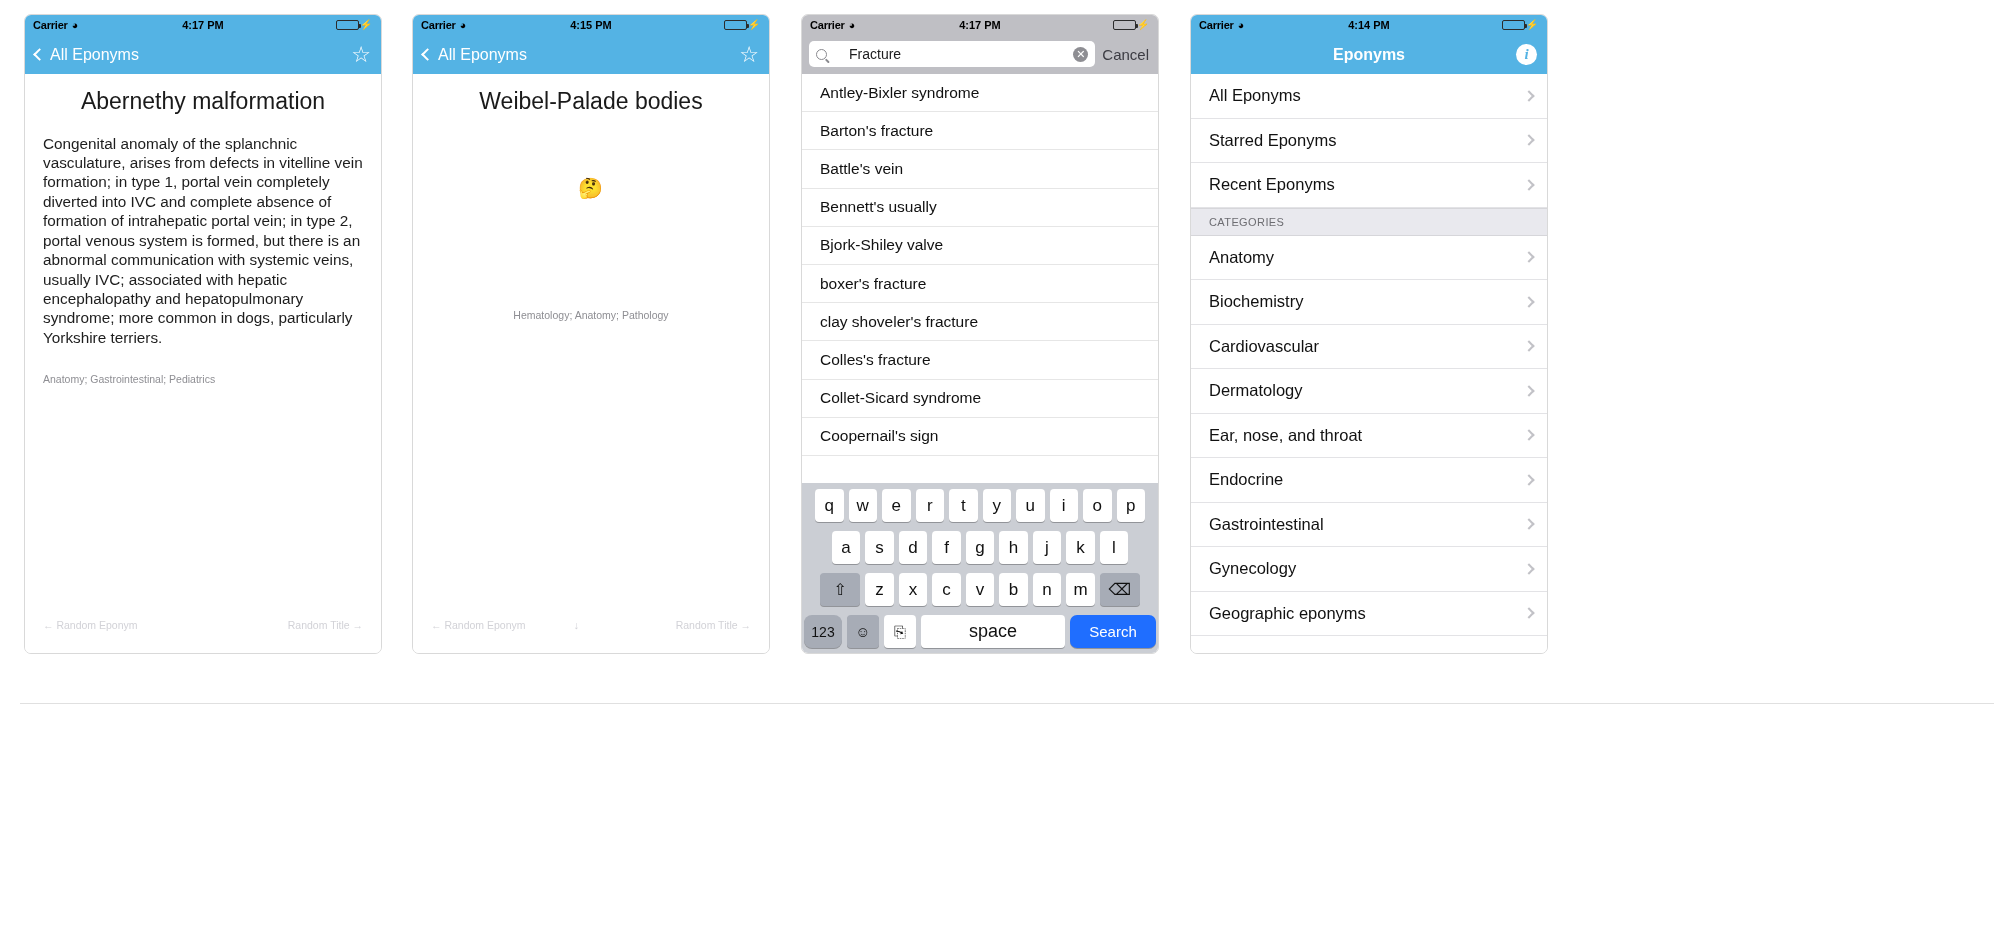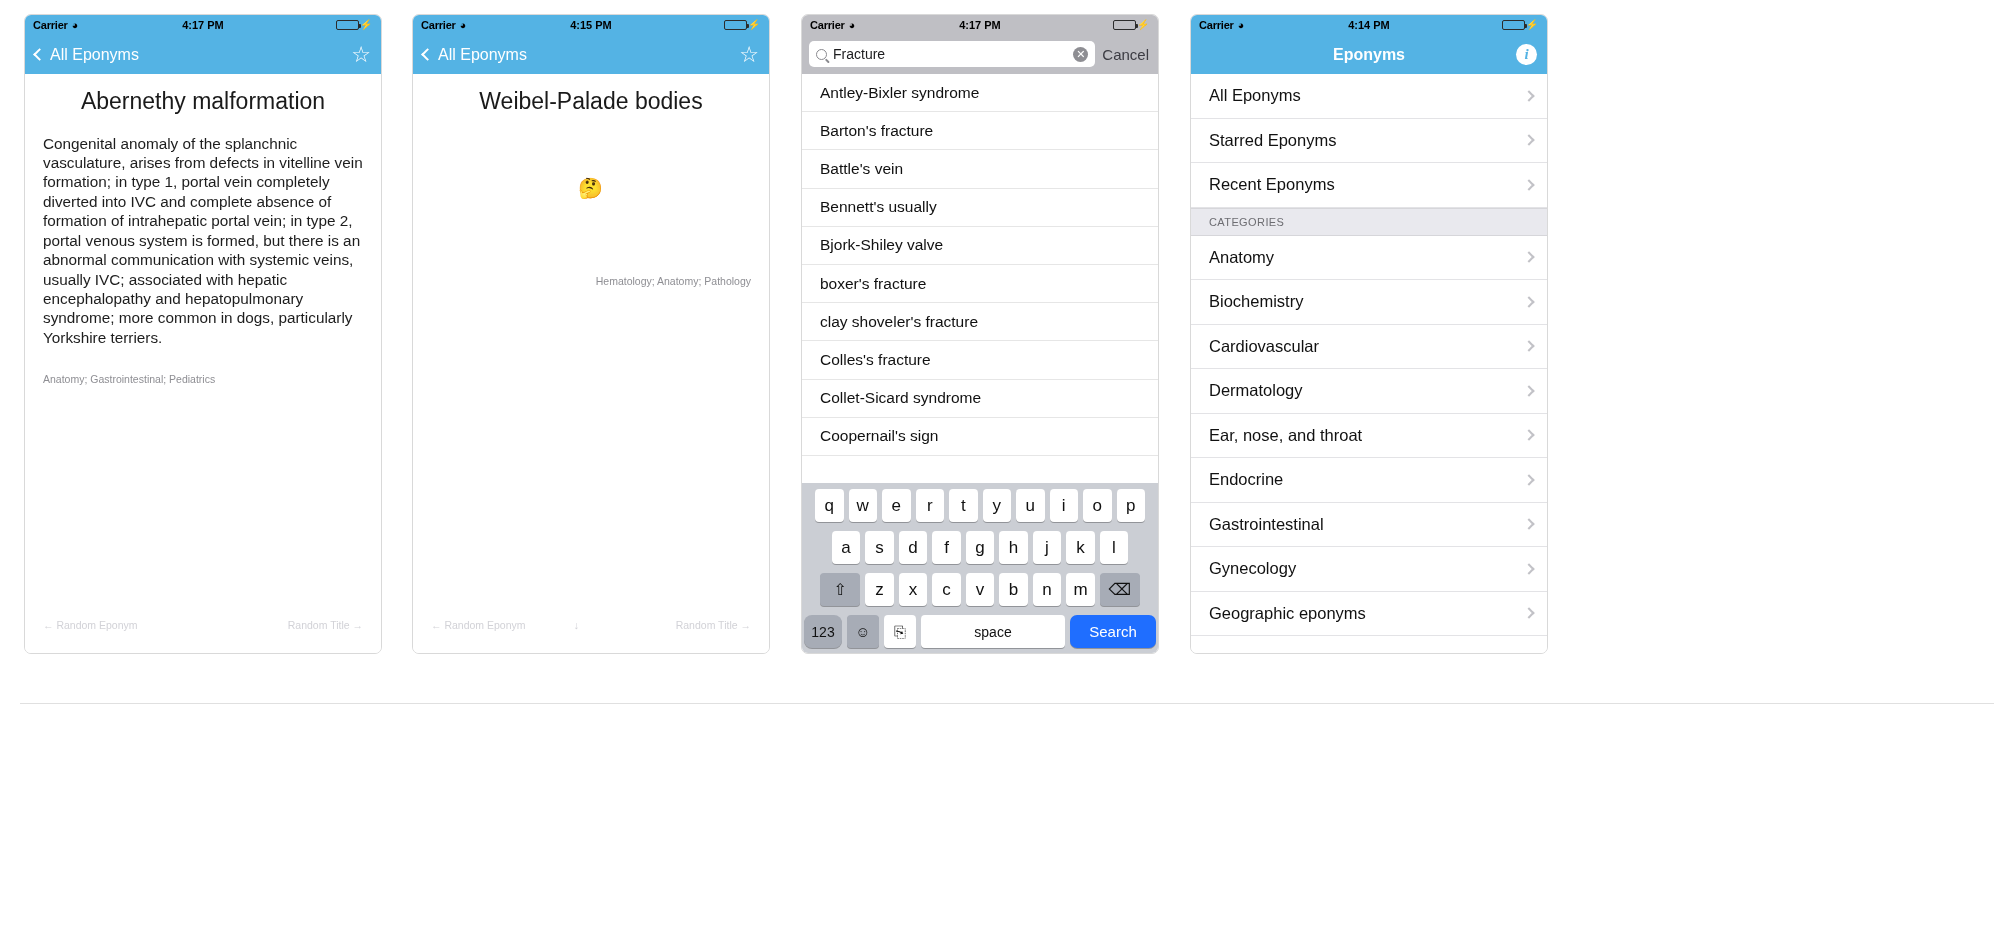--- a/index.html
+++ b/index.html
@@ -146,21 +146,21 @@
   .eponym-emoji {
     font-size: 20px;
     text-align: center;
     margin-top: 42px;
   }
   .eponym-cats {
     font-size: 10.5px;
     color: #8e8e93;
     margin-top: 26px;
   }
-  .eponym-cats.centered { text-align: right; margin-top: 75px; }
+  .eponym-cats.centered { text-align: center; margin-top: 109px; }
 
   .detail-footer {
     position: absolute;
     left: 18px; right: 18px; bottom: 22px;
     display: flex;
     align-items: flex-start;
     font-size: 10.5px;
     color: #d2d2d7;
   }
   .foot-left { cursor: pointer; }
@@ -177,21 +177,21 @@
     flex: 0 0 auto;
   }
   .searchfield {
     flex: 1 1 auto;
     height: 26px;
     background: #fff;
     border-radius: 5px;
     display: flex;
     align-items: center;
     padding: 0 7px;
-    gap: 6px;
+    gap: 22px;
     cursor: text;
   }
   .search-glyph {
     width: 11px; height: 11px;
     border: 1.5px solid #8a8a8f;
     border-radius: 50%;
     position: relative;
     flex: 0 0 auto;
   }
   .search-glyph::after {
@@ -265,21 +265,21 @@
   }
   .key.dark {
     background: #a7acb6;
   }
   .kb-row.r2 { padding: 0 15px; }
   .kb-row.r3 { }
   .key.shift, .key.del { min-width: 40px; font-size: 16px; }
   .key.num { min-width: 38px; font-size: 14px; border-radius: 8px; }
   .key.emoji { min-width: 32px; font-size: 15px; }
   .key.mic { min-width: 32px; font-size: 15px; background:#fff; }
-  .key.space { flex: 1 1 auto; font-size: 14px; }
+  .key.space { flex: 1 1 auto; font-size: 18px; }
   .key.search {
     background: #1f6eff;
     color: #fff;
     min-width: 86px;
     font-size: 15px;
     border-radius: 7px;
   }
 
   
   .menu-list {

